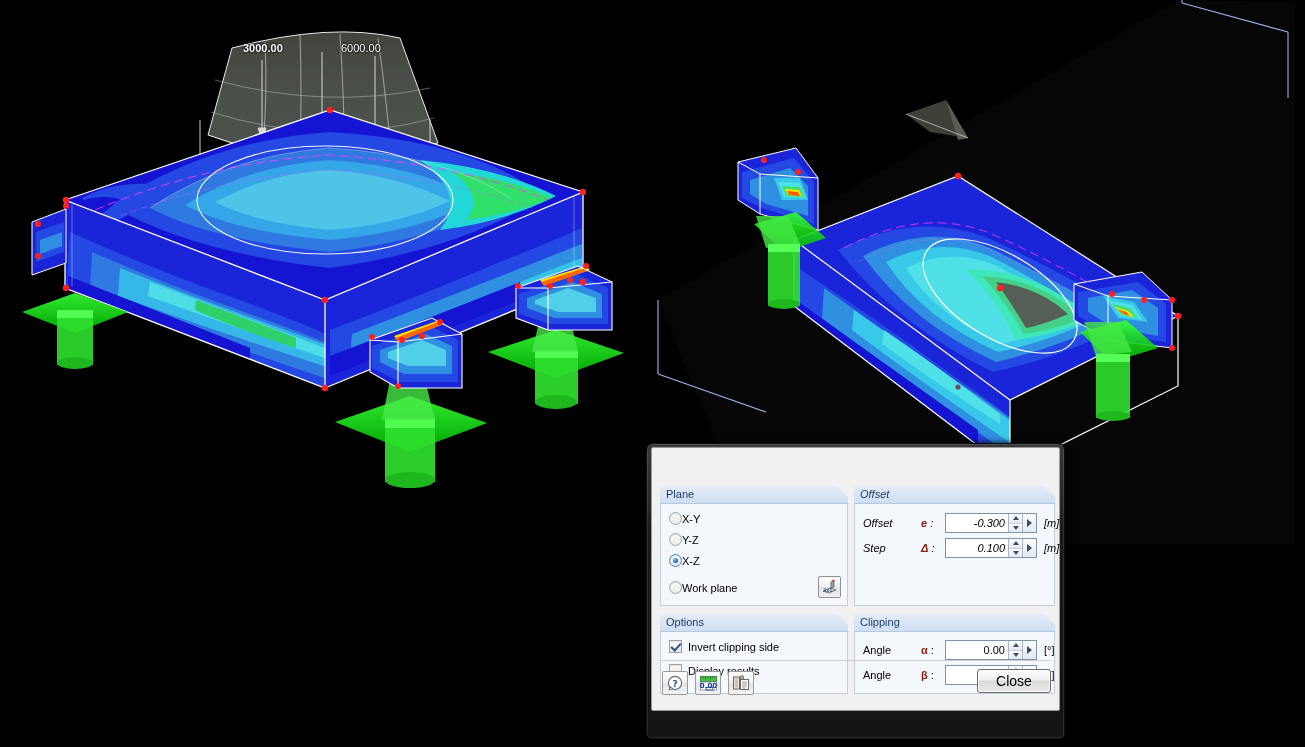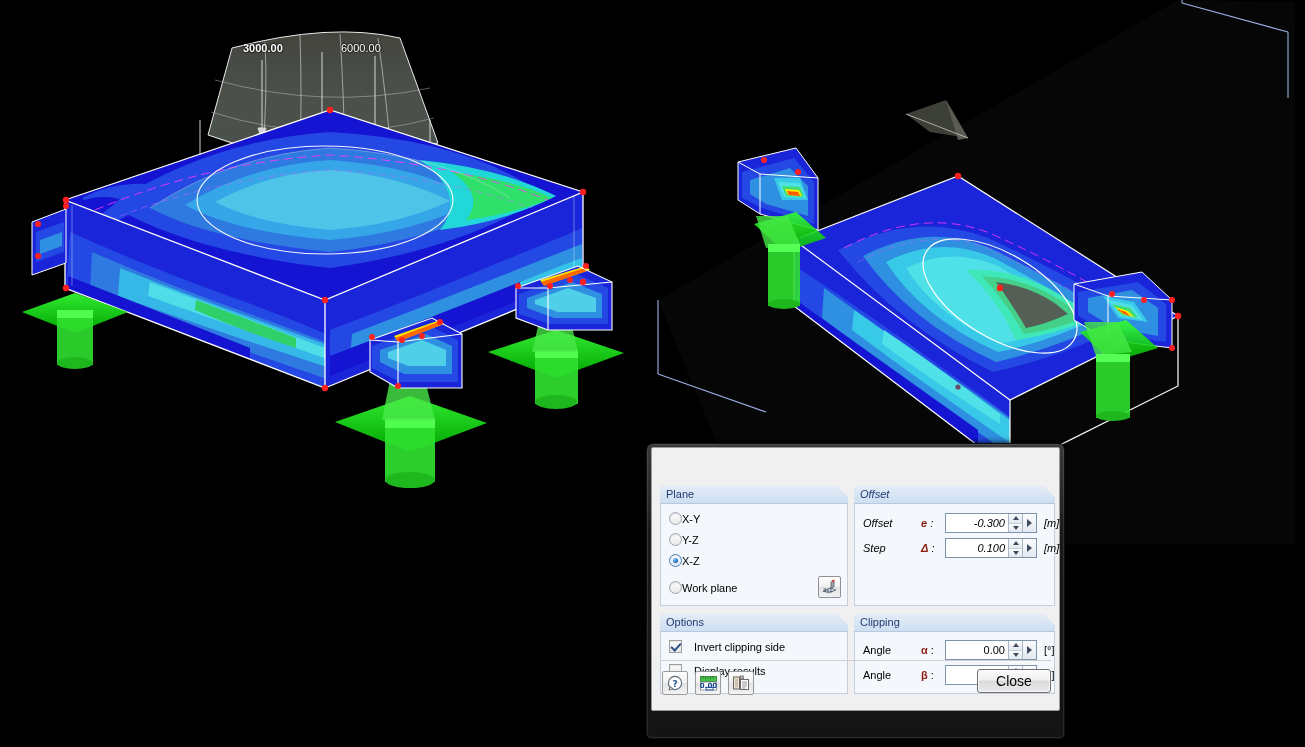--- a/index.html
+++ b/index.html
@@ -116,21 +116,21 @@
   }
   .radio.checked { border-color: #4a7fb5; background: linear-gradient(180deg,#ffffff,#dbe8f6); }
   .radio.checked::after {
     content:""; position:absolute; left:3px; top:3px; width:5px; height:5px;
     border-radius:50%; background: radial-gradient(circle at 35% 30%, #7ec0ff 0%, #1d63b4 70%, #0d3f7e 100%);
   }
 
   
   .check-row {
     position: absolute; left: 8px;
-    display: flex; align-items: flex-end; gap: 12px;
+    display: flex; align-items: flex-end; gap: 6px;
     cursor: pointer; font-size: 11px; color: #000;
   }
   .checkbox {
     width: 13px; height: 13px;
     background: linear-gradient(180deg,#fcfcfc,#e6e6e6);
     border: 1px solid #a0a0a0;
     box-shadow: inset 0 1px 1px rgba(0,0,0,.10);
     position: relative; flex: 0 0 auto;
   }
   .checkbox.checked::after {

